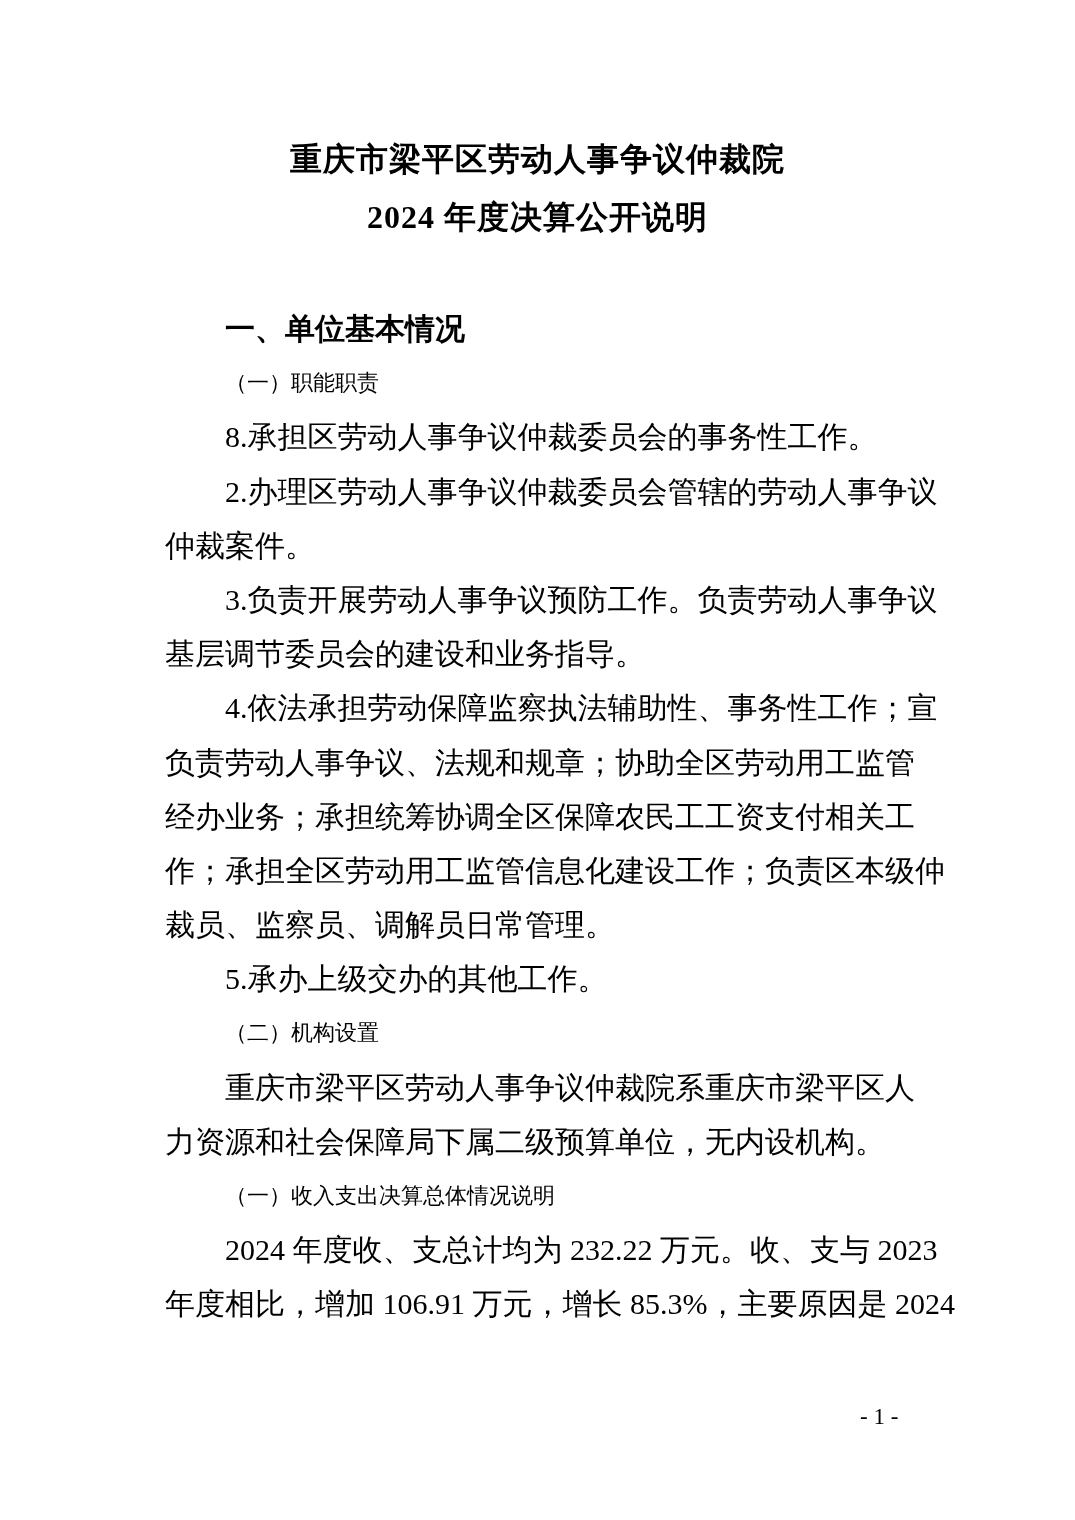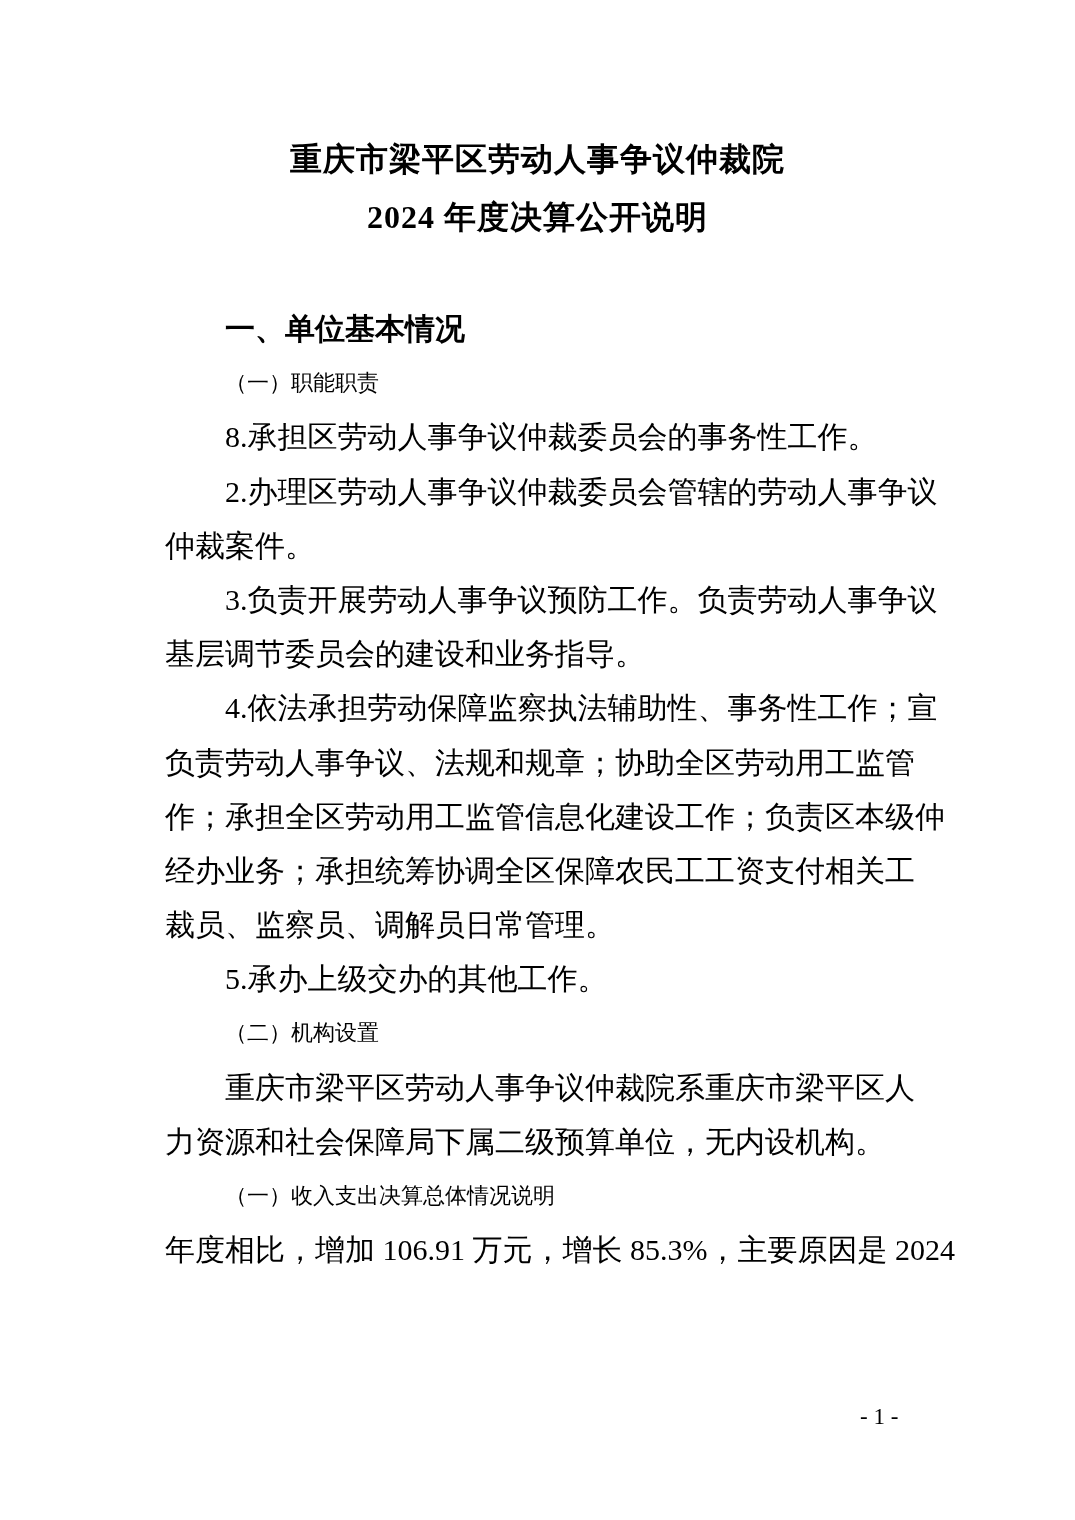--- a/index.html
+++ b/index.html
@@ -75,26 +75,27 @@
   <div class="doc-body" id="doc-body">
       <div class="line heading-sans indent">一、单位基本情况</div>
       <div class="line heading-kai indent">（一）职能职责</div>
       <div class="line body indent">8.承担区劳动人事争议仲裁委员会的事务性工作。</div>
       <div class="line body indent">2.办理区劳动人事争议仲裁委员会管辖的劳动人事争议</div>
       <div class="line body">仲裁案件。</div>
       <div class="line body indent">3.负责开展劳动人事争议预防工作。负责劳动人事争议</div>
       <div class="line body">基层调节委员会的建设和业务指导。</div>
       <div class="line body indent">4.依法承担劳动保障监察执法辅助性、事务性工作；宣</div>
       <div class="line body">负责劳动人事争议、法规和规章；协助全区劳动用工监管</div>
+      <div class="line body">经办业务；承担统筹协调全区保障农民工工资支付相关工</div>
       <div class="line body">作；承担全区劳动用工监管信息化建设工作；负责区本级仲</div>
-      <div class="line body">经办业务；承担统筹协调全区保障农民工工资支付相关工</div>
       <div class="line body">裁员、监察员、调解员日常管理。</div>
       <div class="line body indent">5.承办上级交办的其他工作。</div>
       <div class="line heading-kai indent">（二）机构设置</div>
       <div class="line body indent">重庆市梁平区劳动人事争议仲裁院系重庆市梁平区人</div>
       <div class="line body">力资源和社会保障局下属二级预算单位，无内设机构。</div>
       <div class="line heading-kai indent">（一）收入支出决算总体情况说明</div>
+      <div class="line body indent">2024 年度收、支总计均为 232.22 万元。收、支与 2023</div>
       <div class="line body">年度相比，增加 106.91 万元，增长 85.3%，主要原因是 2024</div>
     </div>
 
   <div class="footer-page-num">- 1 -</div>
 
 </div>
 
 </body></html>

